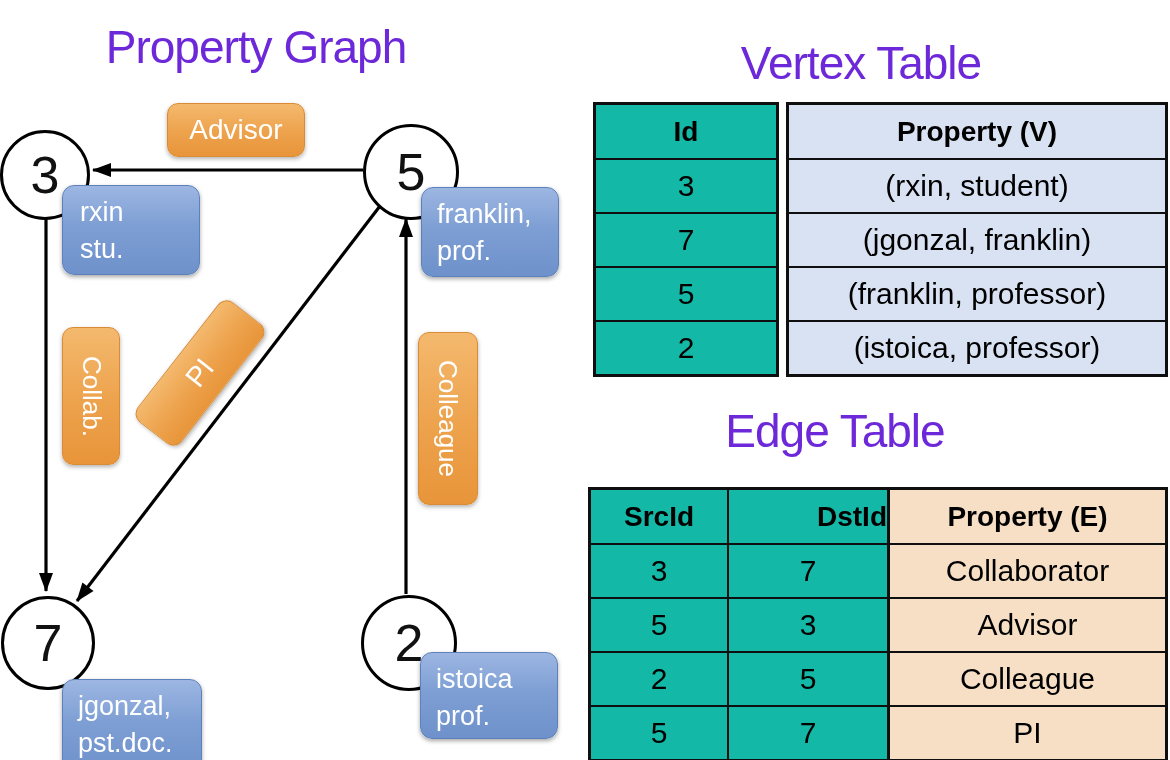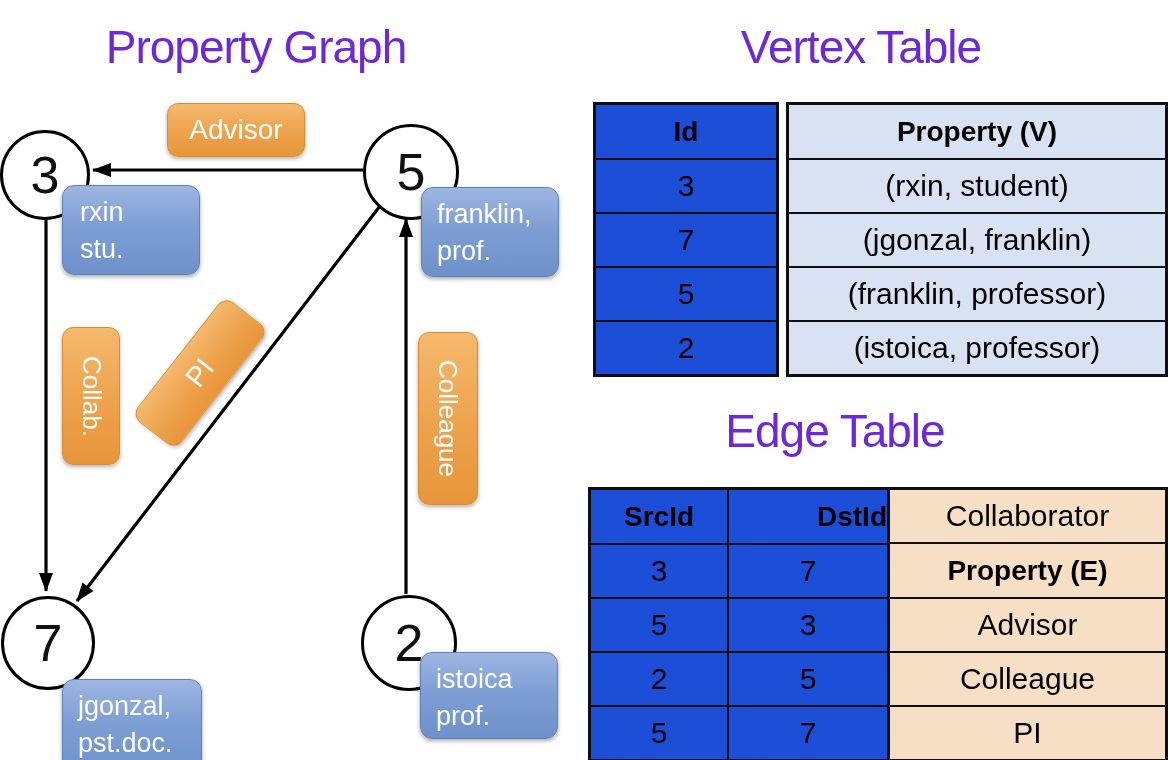--- a/index.html
+++ b/index.html
@@ -36,38 +36,38 @@
     background:linear-gradient(180deg,#f4b96e 0%,#eda24c 55%,#e8953a 100%);
     border:1.5px solid #d98c33;
     box-shadow:0 2px 4px rgba(0,0,0,0.3);
     color:#fff;display:flex;align-items:center;justify-content:center;
     font-size:28px;
   }
   .ebox .vtext{transform:rotate(90deg);white-space:nowrap;font-size:26px;}
   
   table.tbl{
     position:absolute;border-collapse:collapse;table-layout:fixed;
-    background:#1d4ed8;border:3px solid #0f0f0f;
+    background:#14b8a6;border:3px solid #0f0f0f;
   }
   table.tbl th,table.tbl td{
     border:2px solid #0f0f0f;text-align:center;vertical-align:middle;
     padding:0;white-space:nowrap;overflow:hidden;
   }
   table.tbl th{height:53px;font-size:28px;font-weight:700;}
   table.tbl td{height:52px;font-size:30px;font-weight:300;}
   table.tbl.bluefill th,table.tbl.bluefill td{background:#d9e2f2;}
   table.tbl.orangefill th,table.tbl.orangefill td{background:#f6dfc4;}
   svg{position:absolute;top:0;left:0;z-index:0;}
 </style>
 </head>
 <body>
 
 <div class="abs title" style="left:0;top:20px;width:512px;">Property Graph</div>
 
-<div class="abs title" style="left:585px;top:20px;width:552px;text-align:center;">Vertex Table</div>
+<div class="abs title" style="left:585px;top:36px;width:552px;text-align:center;">Vertex Table</div>
 
 <div class="abs title" style="left:585px;top:404px;width:500px;">Edge Table</div>
 
 <svg width="585" height="760" viewBox="0 0 585 760">
   <defs>
     <marker id="arrow" markerUnits="userSpaceOnUse" markerWidth="22" markerHeight="18" refX="19" refY="8" orient="auto">
       <path d="M1,1 L20,8 L1,15 Z" fill="#000"></path>
     </marker>
   </defs>
   <line x1="363" y1="170" x2="93" y2="170" stroke="#000" stroke-width="3.2" marker-end="url(#arrow)"></line>
@@ -180,26 +180,26 @@
   <tr>
     <td>5</td>
     <td>7</td>
   </tr>
 </tbody>
   </table>
 
 <table class="tbl orangefill" style="left:887px;top:487px;width:281px;">
   <tbody>
       <tr>
+        <th>Property (E)</th>
+      </tr>
+  <tr>
         <td>Collaborator</td>
       </tr>
   <tr>
-        <th>Property (E)</th>
-      </tr>
-  <tr>
         <td>Advisor</td>
       </tr>
   <tr>
         <td>Colleague</td>
       </tr>
   <tr>
         <td>PI</td>
       </tr>
 </tbody>
   </table>

